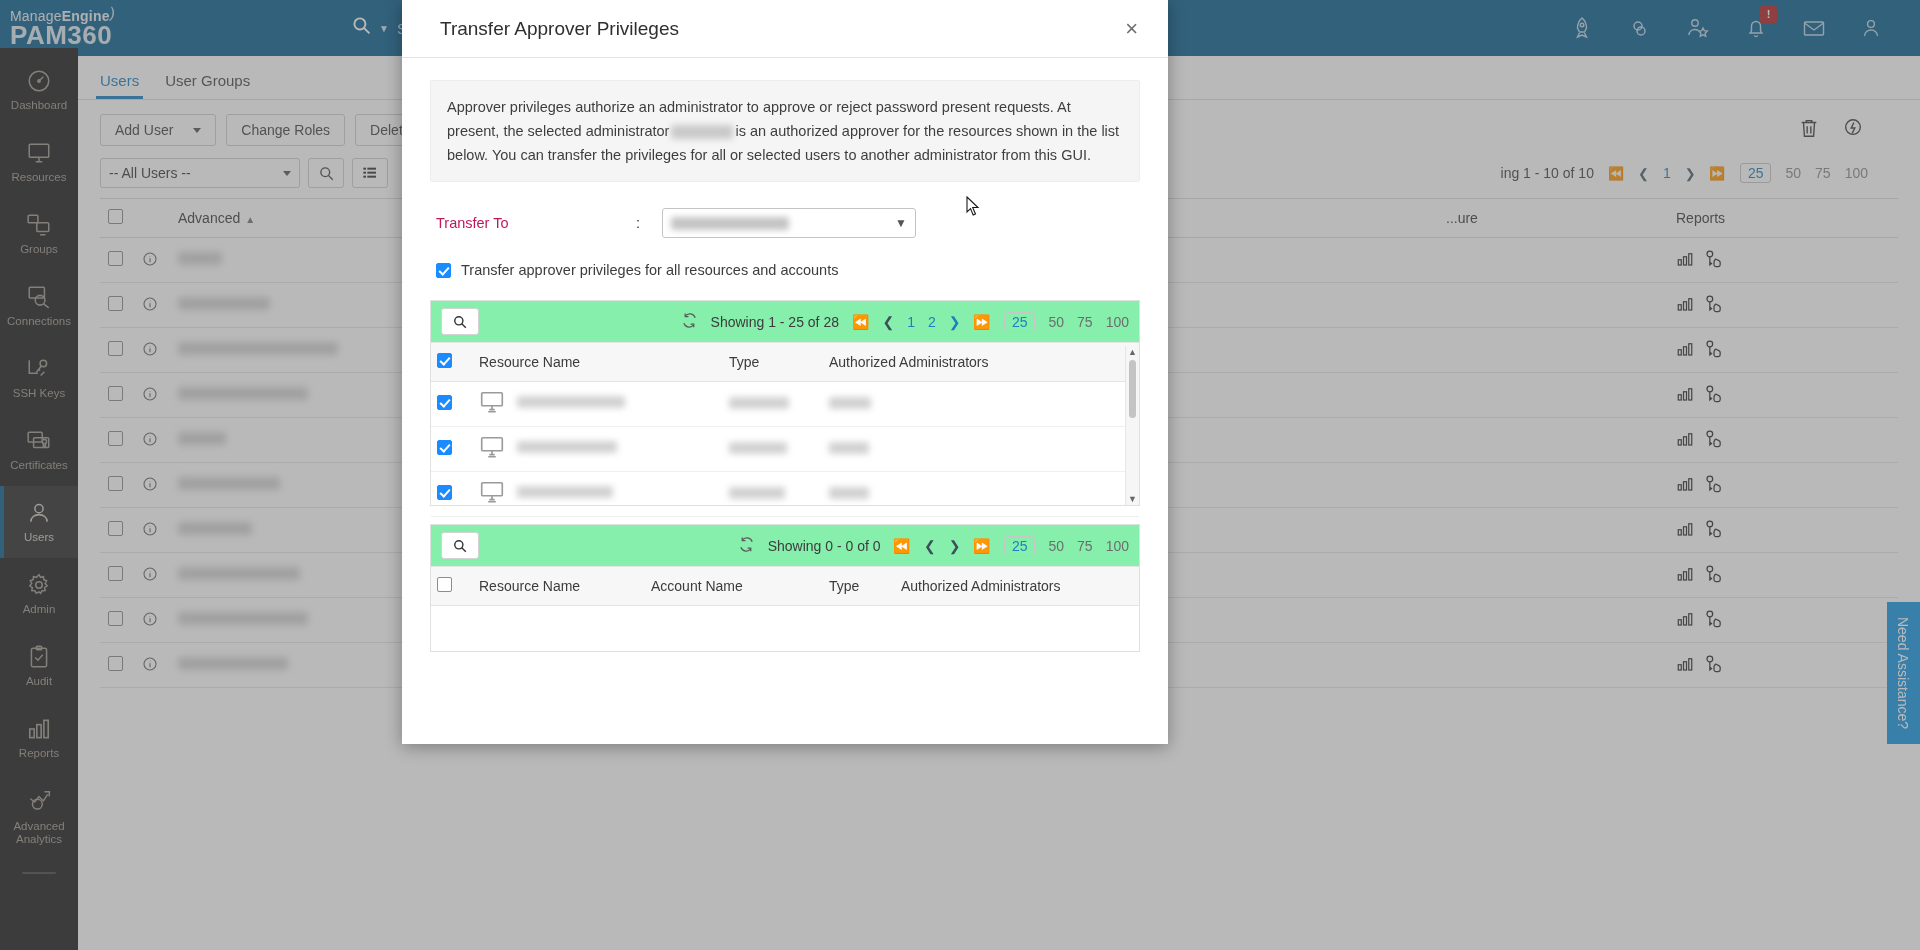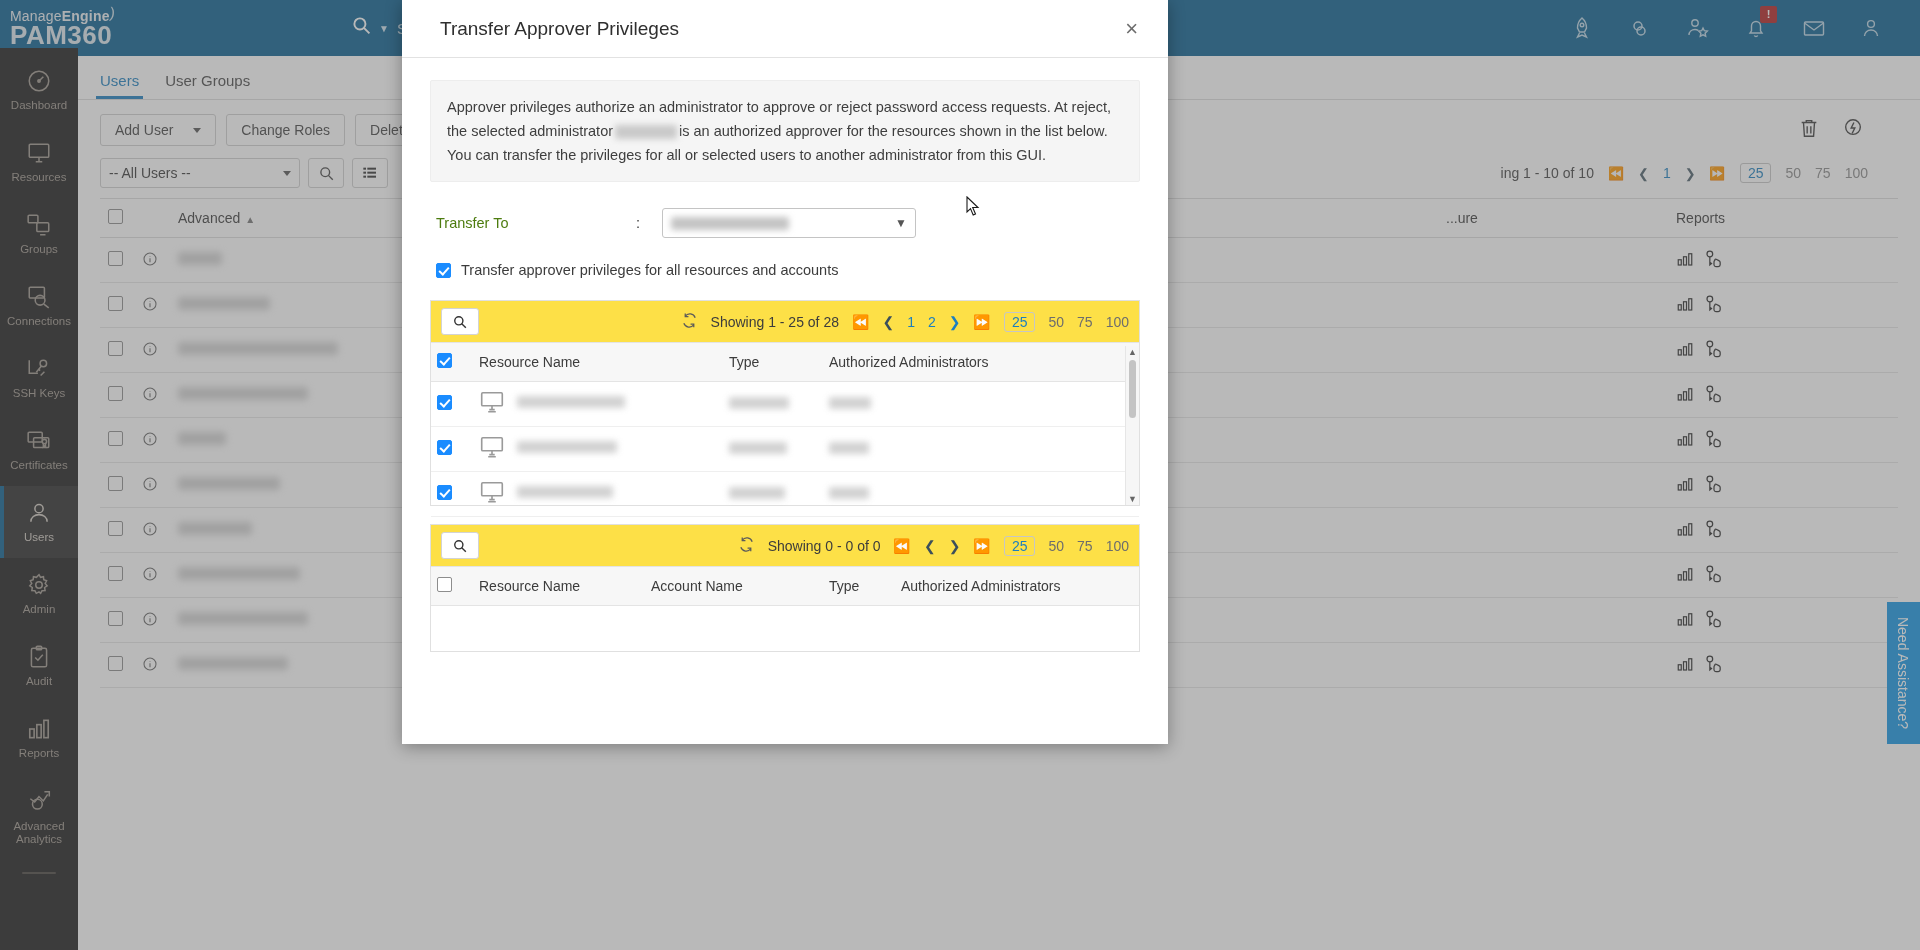--- a/index.html
+++ b/index.html
@@ -178,21 +178,21 @@
     background: #f5f5f5; border: 1px solid #ededed; border-radius: 2px;
     padding: 14px 16px; font-size: 14.5px; color:#3e3e3e; line-height: 24px;
   }
   .infobox .redact {
     display:inline-block; width: 62px; height:14px; background:#c9c9c9;
     border-radius:2px; filter: blur(3px); vertical-align: middle;
     margin: 0 2px;
   }
 
   .field-row { display:flex; align-items:center; margin-top: 26px; padding-left: 6px;}
-  .field-label { font-size: 14.5px; color:#4d7c0f; width: 200px; }
+  .field-label { font-size: 14.5px; color:#be185d; width: 200px; }
   .field-colon { width: 26px; font-size: 14.5px; color:#3c3c3c; }
   .select-box {
     width: 254px; height: 30px; border: 1px solid #c4c4c4; border-radius: 3px;
     background:#fff; display:flex; align-items:center; padding: 0 8px;
     position: relative;
   }
   .select-box .redact2 {
     width: 118px; height: 13px; background:#c4c4c4; border-radius:2px; filter: blur(3.2px);
   }
   .select-box .chev { margin-left:auto; color:#555; font-size: 12px; }
@@ -200,21 +200,21 @@
   .check-row { display:flex; align-items:center; gap:10px; margin-top: 24px; padding-left: 6px;}
   .check-row .lbl { font-size: 14.5px; color:#3c3c3c; }
 
   .tblpanel {
     margin-top: 22px; border: 1px solid #e0e0e0; position: relative;
     height: 206px;
   }
   .tblpanel.second { margin-top: 18px; height: 128px; }
   .panel-top {
     display:flex; align-items:center; padding: 7px 10px; gap: 25px;
-    background: #fde047;
+    background: #86efac;
   }
   .psearch {
     width: 38px; height: 27px; border:1px solid #d3d3d3; border-radius:3px;
     display:flex;align-items:center;justify-content:center; background:#fff;
   }
   .pager {
     margin-left: auto; display:flex; align-items:center; gap: 13px;
     font-size: 14px; color:#3c3c3c;
   }
   .pager .lbl { color:#3c3c3c; }
@@ -743,21 +743,21 @@
   <div class="modal">
 
     <div class="modal-head">
       <div class="modal-title">Transfer Approver Privileges</div>
       <div class="modal-close">×</div>
     </div>
 
     <div class="modal-body">
 
       <div class="infobox">
-        <span>Approver privileges authorize an administrator to approve or reject password access requests. At reject, the selected administrator</span><span class="redact"></span><span>is an authorized approver for the resources shown in the list below. You can transfer the privileges for all or selected users to another administrator from this GUI.</span>
+        <span>Approver privileges authorize an administrator to approve or reject password present requests. At present, the selected administrator</span><span class="redact"></span><span>is an authorized approver for the resources shown in the list below. You can transfer the privileges for all or selected users to another administrator from this GUI.</span>
       </div>
 
       <div class="field-row">
         <div class="field-label">Transfer To</div>
         <div class="field-colon">:</div>
         <div class="select-box">
           <span class="redact2"></span>
           <span class="chev">▼</span>
         </div>
       </div>

